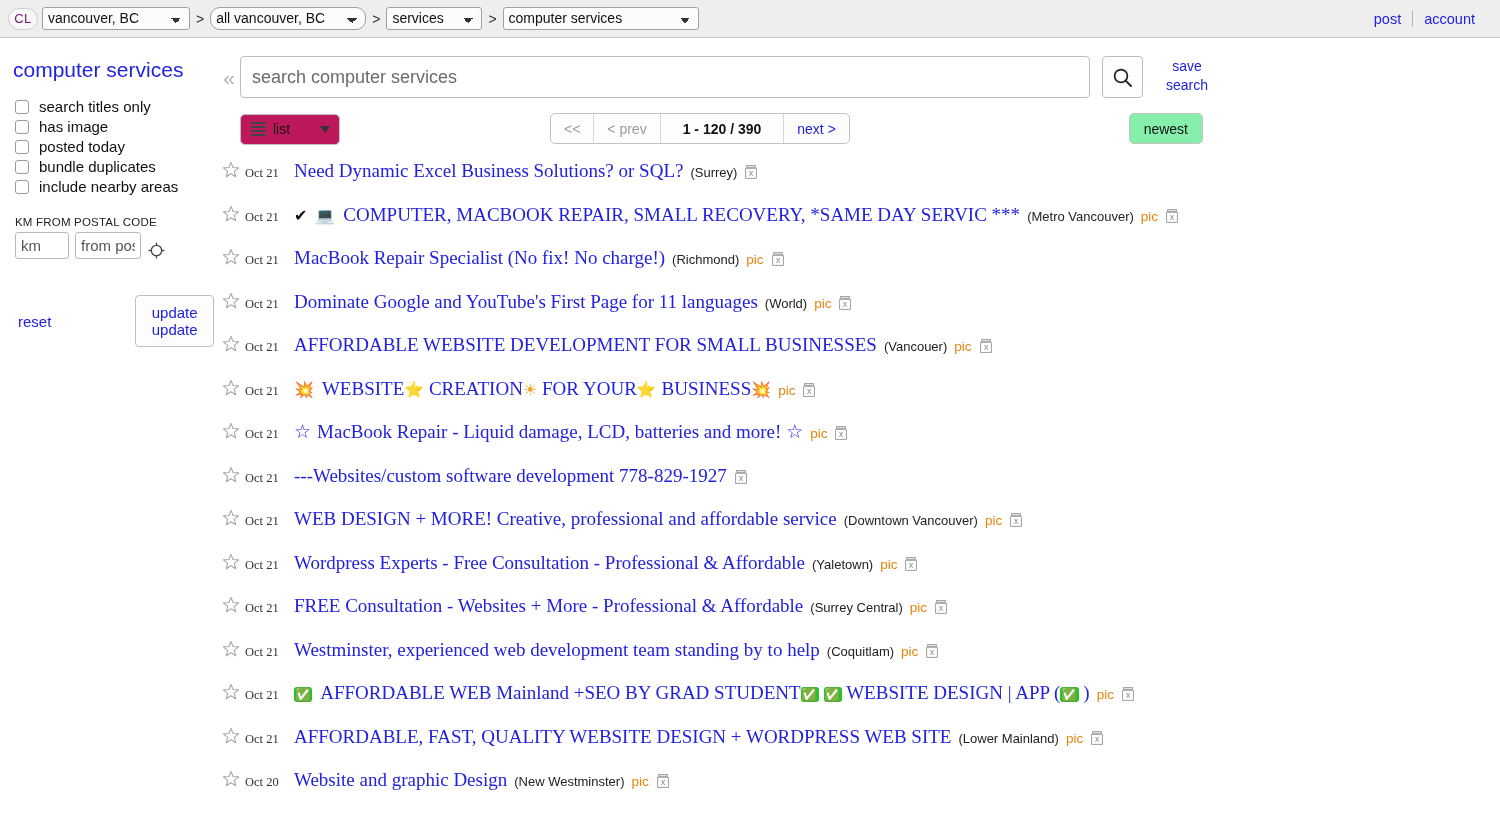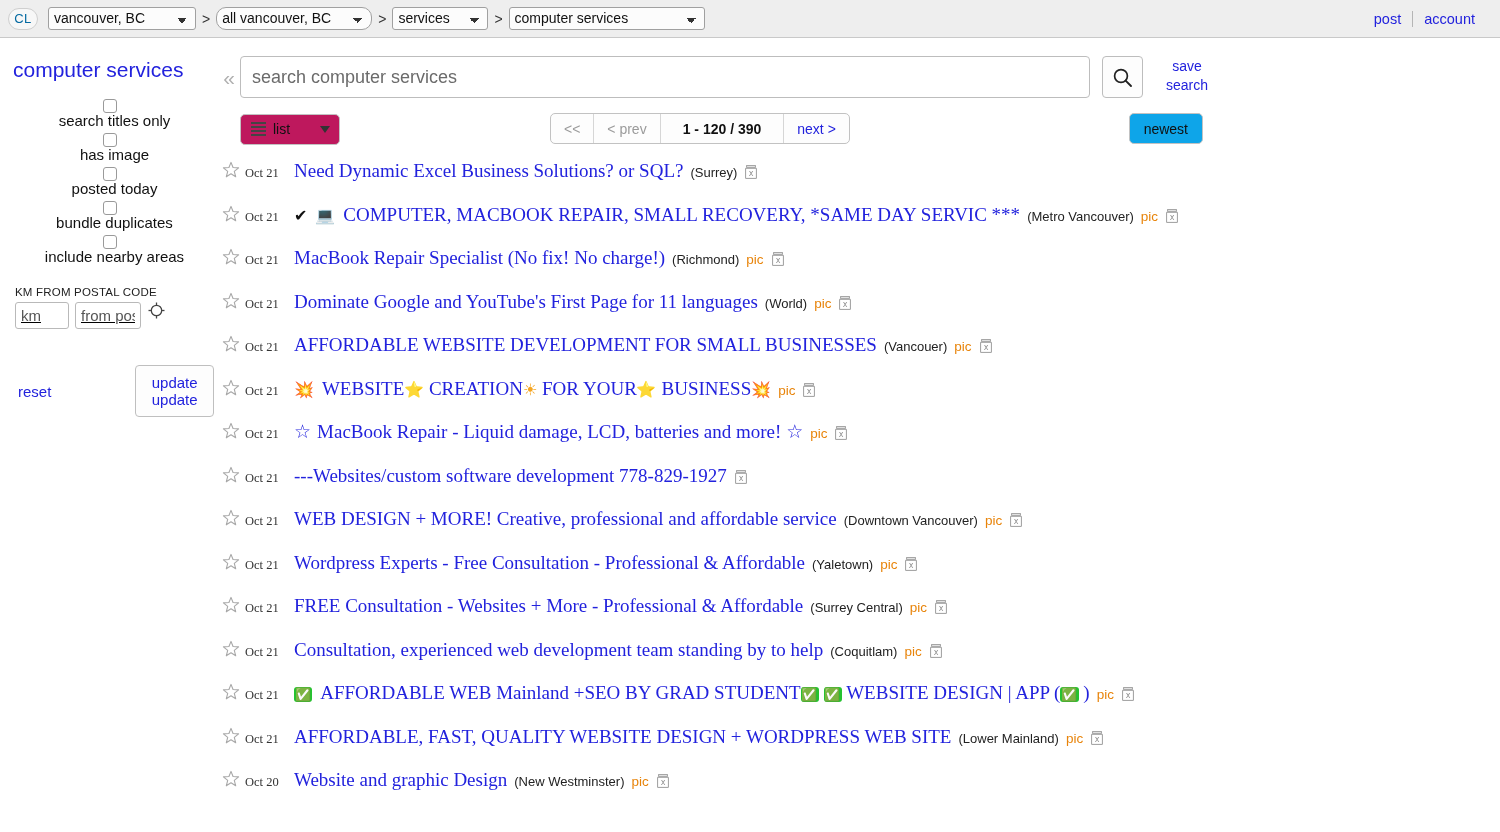--- a/index.html
+++ b/index.html
@@ -19,26 +19,26 @@
     display: flex;
     align-items: center;
     padding: 0 12px 0 8px;
     position: relative;
   }
   #cl-logo {
     width: 30px; height: 22px;
     border: 1px solid #cfcfcf;
     border-radius: 11px;
     background: #f7f7f7;
-    color: #0369a1;
+    color: #701a75;
     font-size: 13px;
     font-family: "Liberation Sans", sans-serif;
     display: flex; align-items: center; justify-content: center;
     letter-spacing: .5px;
-    margin-right: 10px;
+    margin-right: 4px;
     flex: 0 0 auto;
   }
   .crumb-sep {
     color: #333; font-size: 14px; margin: 0 6px; flex: 0 0 auto;
   }
   select.crumb {
     font-family: "Liberation Sans", sans-serif;
     font-size: 14px;
     color: #111;
     height: 23px;
@@ -92,38 +92,37 @@
     font-weight: normal;
     margin: 6px 0 18px 1px;
     line-height: 1.1;
   }
   .checkrow {
     display: flex; align-items: center;
     margin: 0 0 5px 3px;
     font-size: 15px;
     color: #111;
     line-height: 1;
-    flex-direction: column;
   }
   .checkrow input {
     width: 14px; height: 14px; margin: 0 10px 0 0;
     -moz-appearance: none; appearance: none;
     border: 1px solid #9a9a9a;
     border-radius: 3px;
     background: #fff;
     flex: 0 0 auto;
   }
   #distance-block { margin: 22px 0 0 3px; }
   #distance-label {
     font-size: 11.5px;
     color: #222;
     letter-spacing: .2px;
     margin-bottom: 4px;
   }
-  #distance-inputs { display: flex; align-items: flex-start; text-decoration: underline; }
+  #distance-inputs { display: flex; align-items: flex-end; }
   #distance-inputs input {
     height: 27px;
     border: 1px solid #b9b9b9;
     border-radius: 3px;
     font-size: 15px;
     font-family: "Liberation Sans", sans-serif;
     color: #222;
     padding: 0 5px;
     background: #fff;
   }
@@ -251,21 +250,21 @@
   #pager > *:last-child { border-right: none; }
   .pg-disabled { color: #9b9b9b; cursor: default; }
   .pg-count { color: #111; font-weight: bold; padding: 0 22px !important; }
   .pg-active { color: #2222dd; cursor: pointer; }
 
   #newest-btn {
     position: absolute; right: 297px; top: 0;
     height: 31px;
     border: 1px solid #c2c2c2;
     border-radius: 5px;
-    background: #0ea5e9;
+    background: #86efac;
     font-size: 14px;
     font-family: "Liberation Sans", sans-serif;
     color: #111;
     padding: 0 14px;
     cursor: pointer;
   }
 
   
   #results { margin-top: 14px; padding-left: 2px; }
   .row {
@@ -583,21 +582,21 @@
               <rect x="2.6" y="0.6" width="8.8" height="1.7" fill="none" stroke="#9d9d9d" stroke-width="1"></rect>
               <path d="M1.6 3.3 h10.8 v10.1 h-10.8 z" fill="none" stroke="#9d9d9d" stroke-width="1"></path>
               <text x="7" y="11.2" font-size="8" fill="#8d8d8d" text-anchor="middle" font-family="DejaVu Sans">x</text>
             </svg></span>
         </div>
         <div class="row">
           <span class="star"><svg width="18" height="18" viewBox="0 0 18 18">
               <path d="M9 1.4 L11.05 6.5 L16.6 6.85 L12.3 10.4 L13.7 15.8 L9 12.8 L4.3 15.8 L5.7 10.4 L1.4 6.85 L6.95 6.5 Z" fill="none" stroke="#a8a8a8" stroke-width="1.1" stroke-linejoin="round"></path>
             </svg></span>
           <span class="date">Oct 21</span>
-          <a class="title" href="#">Consultation, experienced web development team standing by to help</a>
+          <a class="title" href="#">Westminster, experienced web development team standing by to help</a>
           <span class="hood">(Coquitlam)</span>
           <a class="pic" href="#">pic</a>
           <span class="trash"><svg width="14" height="15" viewBox="0 0 14 15">
               <rect x="2.6" y="0.6" width="8.8" height="1.7" fill="none" stroke="#9d9d9d" stroke-width="1"></rect>
               <path d="M1.6 3.3 h10.8 v10.1 h-10.8 z" fill="none" stroke="#9d9d9d" stroke-width="1"></path>
               <text x="7" y="11.2" font-size="8" fill="#8d8d8d" text-anchor="middle" font-family="DejaVu Sans">x</text>
             </svg></span>
         </div>
         <div class="row">
           <span class="star"><svg width="18" height="18" viewBox="0 0 18 18">

